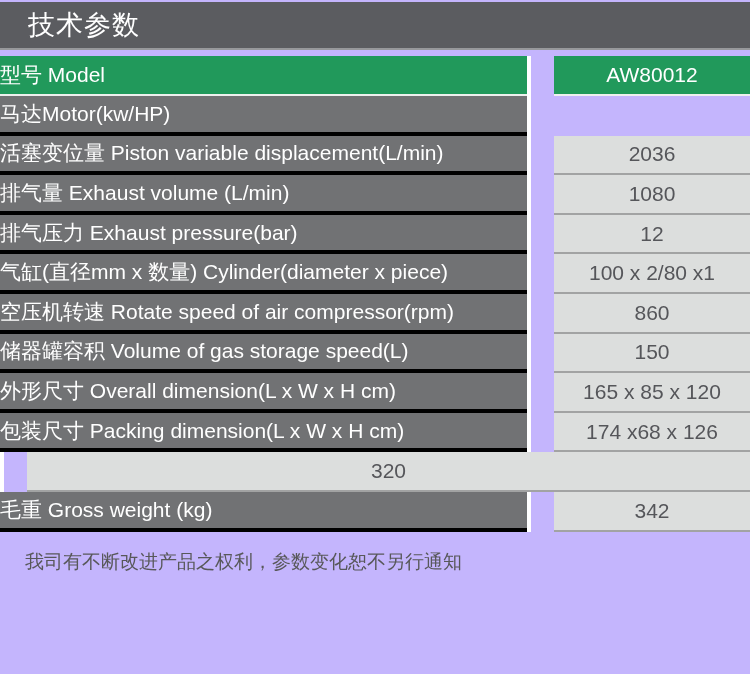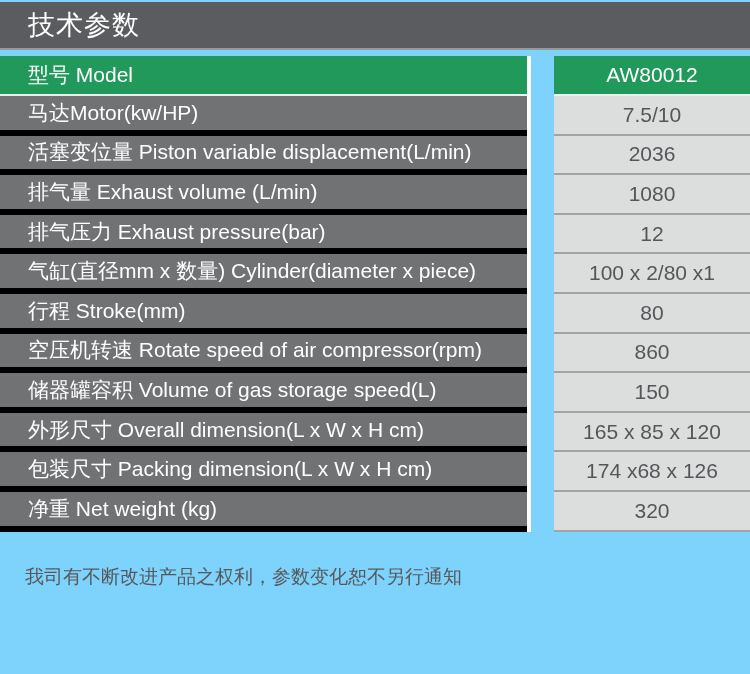--- a/index.html
+++ b/index.html
@@ -6,21 +6,21 @@
     margin: 0;
     padding: 0;
     background: #ffffff;
     width: 750px;
     font-family: "Liberation Sans", "DejaVu Sans", sans-serif;
   }
   .page {
     position: relative;
     width: 750px;
     height: 674px;
-    background: #7dd3fc;
+    background: #c4b5fd;
     overflow: hidden;
   }
   
   .title-bar {
     margin-top: 2px;
     height: 48px;
     background: #5b5c60;
     border-bottom: 2px solid #97989b;
     display: flex;
     align-items: center;
@@ -42,21 +42,20 @@
     display: flex;
     width: 750px;
   }
   .cell {
     display: flex;
     align-items: center;
     box-sizing: border-box;
   }
   .cell.label {
     width: 527px;
-    padding-left: 28px;
     font-size: 21px;
   }
   .col-gap {
     width: 4px;
     background: #ffffff;
   }
   .cell.value {
     flex: 1;
     justify-content: center;
     font-size: 21px;
@@ -69,30 +68,30 @@
     color: #ffffff;
     border-bottom: 2px solid #eef0ee;
   }
   
   .row.data-row .cell {
     height: 39.6px;
   }
   .row.data-row .cell.label {
     background: #717274;
     color: #ffffff;
-    border-bottom: 6px solid #000000;
+    border-bottom: 4px solid #000000;
   }
   .row.data-row .cell.value {
     background: #dcdedd;
     color: #55565a;
     border-bottom: 2px solid #a2a3a3;
   }
   
   .footer-note {
-    margin: 32px 0 0 25px;
+    margin: 17px 0 0 25px;
     font-size: 19px;
     color: #58585a;
   }
 </style>
 </head>
 <body>
 
 <div class="page">
 
   <div class="title-bar">
@@ -103,21 +102,20 @@
 
     <div class="row model-row">
       <div class="cell label">型号 Model</div>
       <div class="col-gap"></div>
       <div class="cell value">AW80012</div>
     </div>
 
     <div class="row data-row">
       <div class="cell label">马达Motor(kw/HP)</div>
       <div class="col-gap"></div>
-      <div class="cell value">7.5/10</div>
     </div>
 
     <div class="row data-row">
       <div class="cell label">活塞变位量 Piston variable displacement(L/min)</div>
       <div class="col-gap"></div>
       <div class="cell value">2036</div>
     </div>
 
     <div class="row data-row">
       <div class="cell label">排气量 Exhaust volume (L/min)</div>
@@ -130,25 +128,20 @@
       <div class="col-gap"></div>
       <div class="cell value">12</div>
     </div>
 
     <div class="row data-row">
       <div class="cell label">气缸(直径mm x 数量) Cylinder(diameter x piece)</div>
       <div class="col-gap"></div>
       <div class="cell value">100 x 2/80 x1</div>
     </div>
 
-    <div class="row data-row">
-      <div class="cell label">行程 Stroke(mm)</div>
-      <div class="col-gap"></div>
-      <div class="cell value">80</div>
-    </div>
 
     <div class="row data-row">
       <div class="cell label">空压机转速 Rotate speed of air compressor(rpm)</div>
       <div class="col-gap"></div>
       <div class="cell value">860</div>
     </div>
 
     <div class="row data-row">
       <div class="cell label">储器罐容积 Volume of gas storage speed(L)</div>
       <div class="col-gap"></div>
@@ -161,23 +154,27 @@
       <div class="cell value">165 x 85 x 120</div>
     </div>
 
     <div class="row data-row">
       <div class="cell label">包装尺寸 Packing dimension(L x W x H cm)</div>
       <div class="col-gap"></div>
       <div class="cell value">174 x68 x 126</div>
     </div>
 
     <div class="row data-row">
-      <div class="cell label">净重 Net weight (kg)</div>
       <div class="col-gap"></div>
       <div class="cell value">320</div>
     </div>
 
+    <div class="row data-row">
+      <div class="cell label">毛重 Gross weight (kg)</div>
+      <div class="col-gap"></div>
+      <div class="cell value">342</div>
+    </div>
 
   </div>
 
   <div class="footer-note">我司有不断改进产品之权利，参数变化恕不另行通知</div>
 
 </div>
 
 </body></html>

